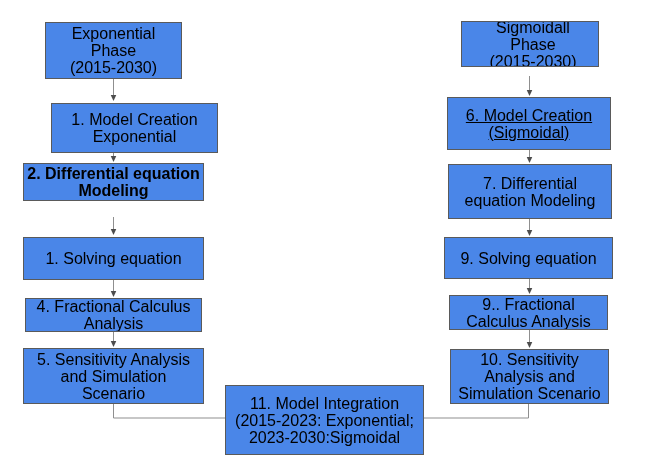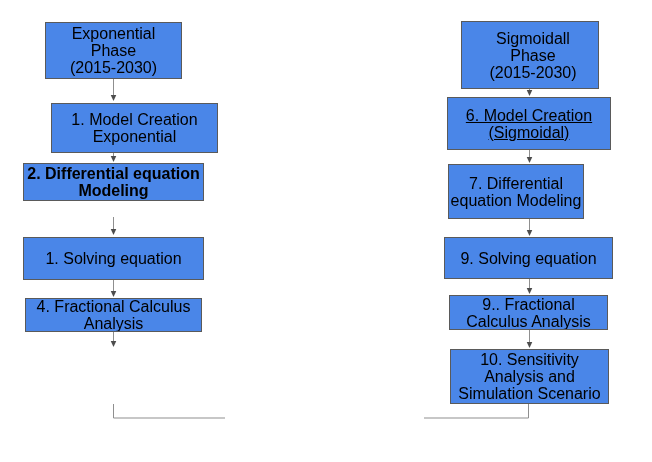--- a/index.html
+++ b/index.html
@@ -77,29 +77,35 @@
   <div class="box" style="left:45px;  top:22px;  width:137px; height:57px;">Exponential
 Phase
 (2015-2030)</div>
   <div class="box" style="left:23px;  top:103px; width:167px; height:50px;margin-left:28px;">1. Model Creation
 Exponential</div>
   <div class="box" style="left:23px;  top:163px; width:181px; height:38px;font-weight:bold;">2. Differential equation
 Modeling</div>
   <div class="box" style="left:23px;  top:237px; width:181px; height:43px;">1. Solving equation</div>
   <div class="box" style="left:25px;  top:298px; width:177px; height:34px;text-align:center;">4. Fractional Calculus
 Analysis</div>
+  <div class="box" style="left:23px;  top:348px; width:181px; height:56px;">5. Sensitivity Analysis
+and Simulation
+Scenario</div>
 
-  <div class="box" style="left:461px; top:21px;  width:138px; height:68px;padding-left:6px;">Sigmoidall
+  <div class="box" style="left:461px; top:21px;  width:138px; height:46px;padding-left:6px;">Sigmoidall
 Phase
 (2015-2030)</div>
   <div class="box" style="left:447px; top:97px;  width:164px; height:53px;text-decoration:underline;">6. Model Creation
 (Sigmoidal)</div>
-  <div class="box" style="left:448px; top:164px; width:136px; height:55px;">7. Differential
+  <div class="box" style="left:448px; top:164px; width:164px; height:55px;">7. Differential
 equation Modeling</div>
   <div class="box" style="left:444px; top:237px; width:169px; height:42px;">9. Solving equation</div>
   <div class="box" style="left:449px; top:295px; width:159px; height:35px;">9.. Fractional
 Calculus Analysis</div>
   <div class="box" style="left:450px; top:349px; width:159px; height:55px;">10. Sensitivity
 Analysis and
 Simulation Scenario</div>
 
+  <div class="box" style="left:225px; top:385px; width:199px; height:70px;">11. Model Integration
+(2015-2023: Exponential;
+2023-2030:Sigmoidal</div>
 
 </div>
 
 </body></html>

